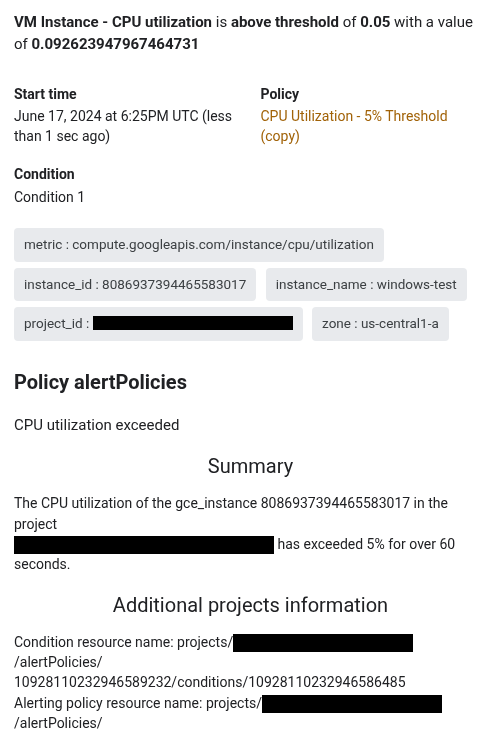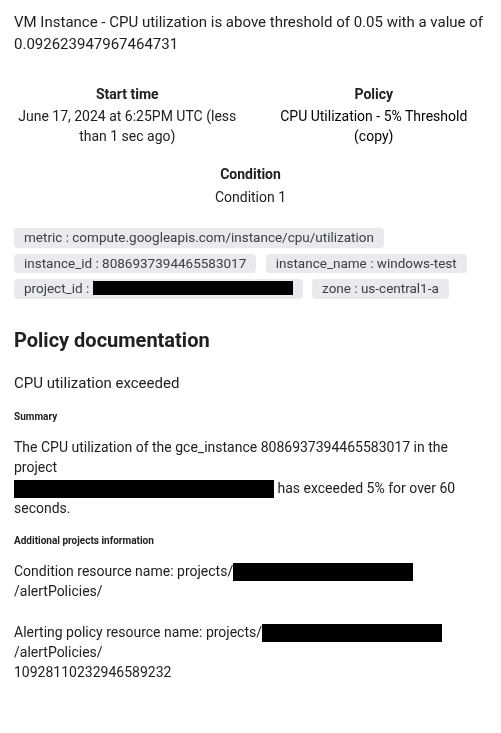--- a/index.html
+++ b/index.html
@@ -7,41 +7,41 @@
     font-size:14px;
     line-height:1.45;
     color:#202124;
     margin:0;
     padding:12px 14px 18px 14px;
     width:501px;
     box-sizing:border-box;
     background:#fff;
   }
   .head-line{font-size:15px;margin-bottom:28px;}
-  .head-line b{font-weight:400;}
+  .head-line b{font-weight:700;}
   .info-row{display:flex;gap:20px;margin-bottom:18px;}
-  .info-col{flex:1;text-align:center;}
+  .info-col{flex:1;}
   .info-label{font-weight:700;margin-bottom:2px;}
-  .link{color:#000000;text-decoration:none;}
+  .link{color:#a16207;text-decoration:none;}
   .redact{display:inline-block;background:#000;color:#000;height:18px;vertical-align:middle;}
   .chips{margin:8px 0 24px 0;}
   .chip{
     display:inline-block;
     background:#e8eaed;
     color:#3c4043;
     border-radius:4px;
-    padding:0 10px;
+    padding:7px 10px;
     margin:3px 6px 3px 0;
     font-size:13.5px;
     white-space:nowrap;
   }
   .chip .redact{height:14px;vertical-align:-2px;}
   h2{font-size:20px;font-weight:700;margin:20px 0 18px 0;}
   h3{font-size:15px;font-weight:400;margin:18px 0 14px 0;}
-  h4{font-size:10px;font-weight:700;margin:16px 0 12px 0;}
+  h4{font-size:20px;font-weight:400;margin:16px 0 12px 0;text-align:center;}
   p{margin:10px 0;}
   .r-sm{width:180px;}
   .r-md{width:200px;}
   .r-lg{width:260px;}
 </style>
 </head>
 <body>
 
 <div class="head-line">
   <b>VM Instance - CPU utilization</b><span> is </span><b>above threshold</b><span> of </span><b>0.05</b><span> with a value of </span><b>0.092623947967464731</b>
@@ -66,31 +66,31 @@
 </div>
 
 <div class="chips">
   <span class="chip">metric : compute.googleapis.com/instance/cpu/utilization</span><br>
   <span class="chip">instance_id : 8086937394465583017</span>
   <span class="chip">instance_name : windows-test</span><br>
   <span class="chip"><span>project_id : </span><span class="redact" style="width:200px">&nbsp;</span></span>
   <span class="chip">zone : us-central1-a</span>
 </div>
 
-<h2>Policy documentation</h2>
+<h2>Policy alertPolicies</h2>
 
 <h3>CPU utilization exceeded</h3>
 
 <h4>Summary</h4>
 
 <p>
   <span>The CPU utilization of the gce_instance 8086937394465583017 in the project </span><br>
   <span class="redact r-lg">&nbsp;</span><span> has exceeded 5% for over 60 seconds.</span>
 </p>
 
 <h4>Additional projects information</h4>
 
 <p>
   <span>Condition resource name: projects/</span><span class="redact r-sm">&nbsp;</span><span>/alertPolicies/</span><br>
-  <br>
+  <span>10928110232946589232/conditions/10928110232946586485</span><br>
   <span>Alerting policy resource name: projects/</span><span class="redact r-sm">&nbsp;</span><span>/alertPolicies/</span><br>
   <span>10928110232946589232</span>
 </p>
 
 </body></html>

